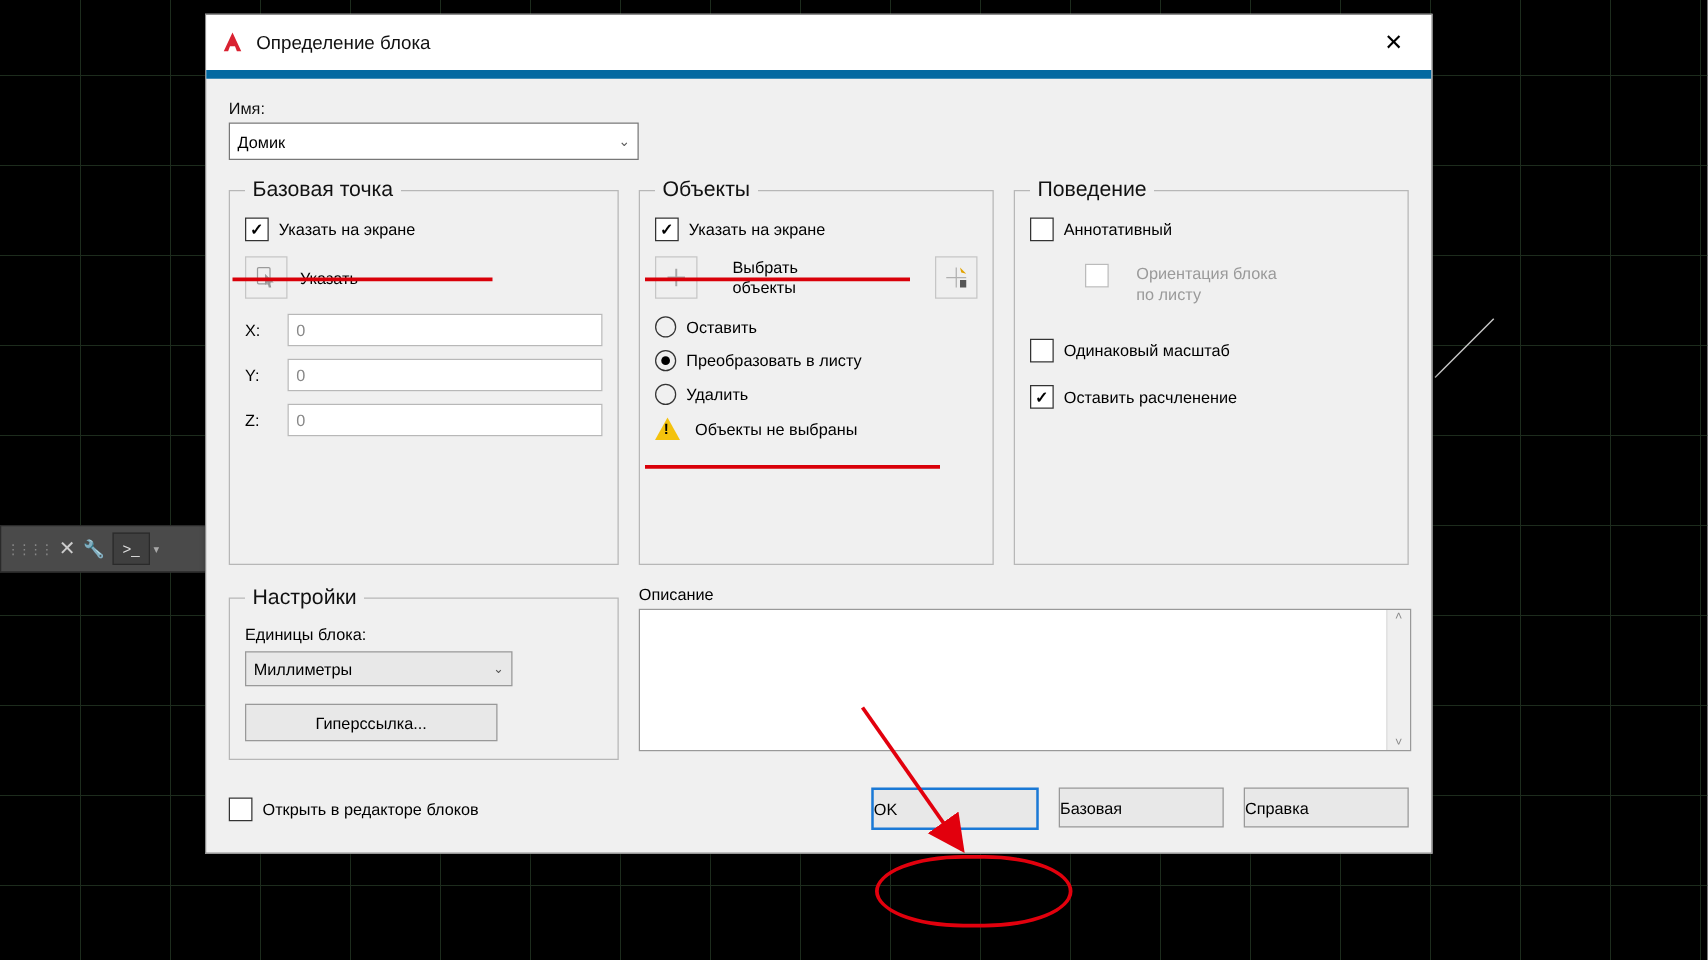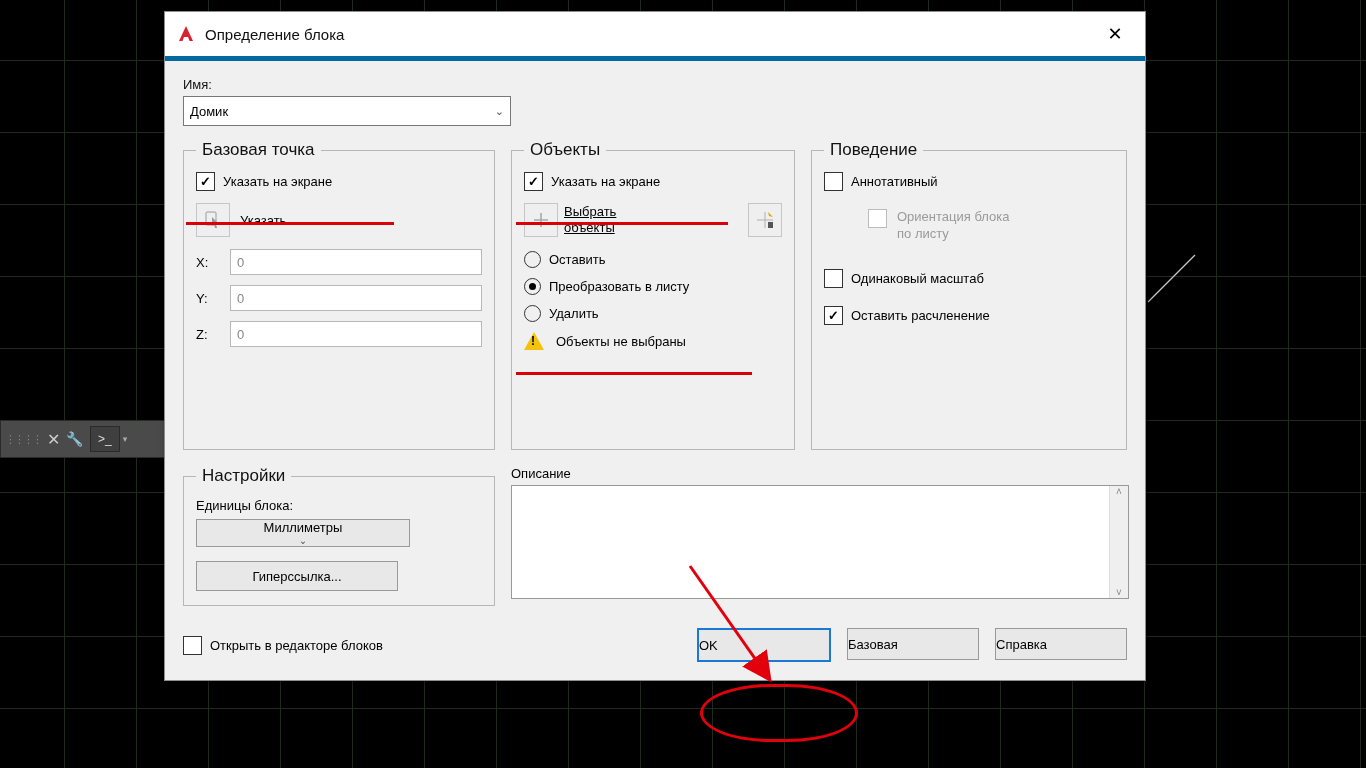--- a/index.html
+++ b/index.html
@@ -36,21 +36,21 @@
     position: absolute;
     left: 164px; top: 11px;
     width: 980px;
     background: #f0f0f0;
     border: 1px solid #8d8d8d;
     box-shadow: 2px 2px 6px rgba(0,0,0,.5);
   }
   .titlebar {
     height: 44px; background: #fff;
     display:flex; align-items:center; padding: 0 10px;
-    border-bottom: 5px solid #0369a1;
+    border-bottom: 7px solid #0369a1;
   }
   .app-icon { width: 22px; height: 22px; margin-right: 8px; display:flex; align-items:center; justify-content:center; }
   .titlebar .title { font-size: 15px; color:#111; }
   .titlebar .close { margin-left:auto; font-size:18px; width:40px; text-align:center; cursor:pointer; }
   .dlg-body { padding: 16px 18px 18px 18px; }
   .label { color:#111; margin-bottom: 4px; }
   .name-combo {
     width: 314px; height: 28px; background:#fff; border:1px solid #777;
     display:flex; align-items:center; padding:0 6px; justify-content:space-between;
   }
@@ -80,40 +80,40 @@
     display:flex; align-items:center; justify-content:center;
   }
   .icon-btn.disabled { color:#888; background:#efefef; border-color:#c6c6c6; }
   .coord-row { display:flex; align-items:center; gap:14px; margin: 10px 0; }
   .coord-row .lab { width: 20px; }
   .coord-row input {
     flex:1; height:24px; border:1px solid #b8b8b8; background:#fff; color:#888;
     padding:0 6px; font-size:13px;
   }
   .obj-select-row { display:flex; align-items:center; margin-bottom:14px; }
-  .obj-select-row .mid { margin-left:6px; line-height:1.25;text-decoration:underline; }
+  .obj-select-row .mid { margin-left:28px; line-height:1.25; }
   .obj-select-row .spacer { flex:1; }
   .radio-row { display:flex; align-items:center; gap:8px; margin: 6px 0 10px 0; }
   .radio { width:15px; height:15px; border:1px solid #333; border-radius:50%; display:flex; align-items:center; justify-content:center; }
   .radio.sel::after { content:""; width:7px; height:7px; background:#000; border-radius:50%; }
   .warn-row { display:flex; align-items:center; gap:12px; margin-top:8px; }
   .warn-ico {
     width:0; height:0; border-left:10px solid transparent; border-right:10px solid transparent; border-bottom:18px solid #f4c20d; position:relative;
   }
   .warn-ico::after { content:"!"; position:absolute; left:-3px; top:2px; font-weight:bold; color:#000; font-size:12px; }
   .behavior .chk-row { margin-bottom: 18px; }
-  .orient { margin-left: 44px; display:flex; align-items:flex-start; gap:10px; }
+  .orient { margin-left: 44px; display:flex; align-items:flex-start; gap:22px; }
   .orient .txt { color:#9a9a9a; line-height:1.3; }
   .row2 { display:flex; gap:16px; margin-top:16px; }
   .row2 .settings { flex: 0 0 312px; }
   .row2 .desc-wrap { flex:1; }
   .settings fieldset { height: 140px; box-sizing:border-box; }
   .combo {
     width: 200px; height:26px; border:1px solid #999; background:#e8e8e8;
-    display:flex; align-items:center; justify-content:space-between; padding:0 6px;flex-direction:column;
+    display:flex; align-items:center; justify-content:space-between; padding:0 6px;
   }
   .combo .arrow { font-size:10px; color:#555; }
   .big-btn {
     width:200px; height:28px; border:1px solid #999; background:#e8e8e8;
     display:flex; align-items:center; justify-content:center; margin-top:14px;
   }
   .desc-label { margin-bottom:4px; }
   .textarea {
     width:616px; height:112px; border:1px solid #999; background:#fff; position:relative;
   }

